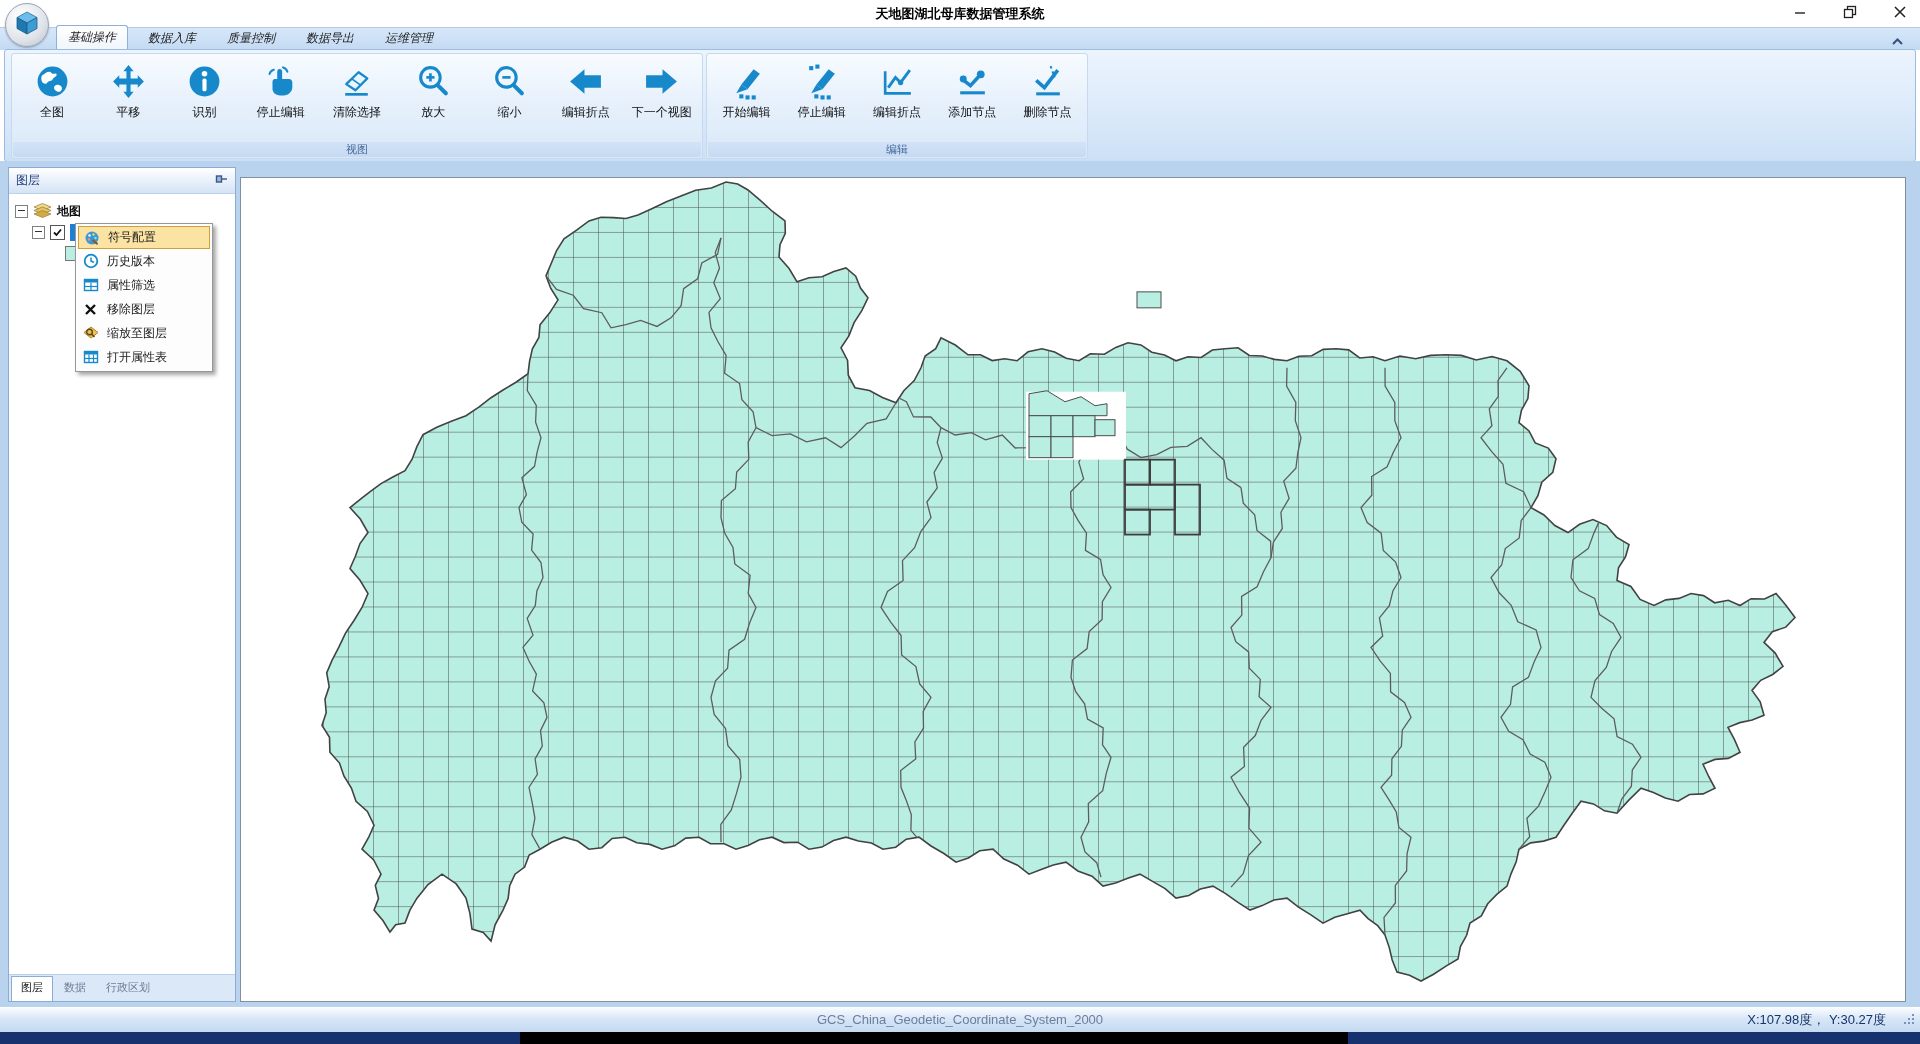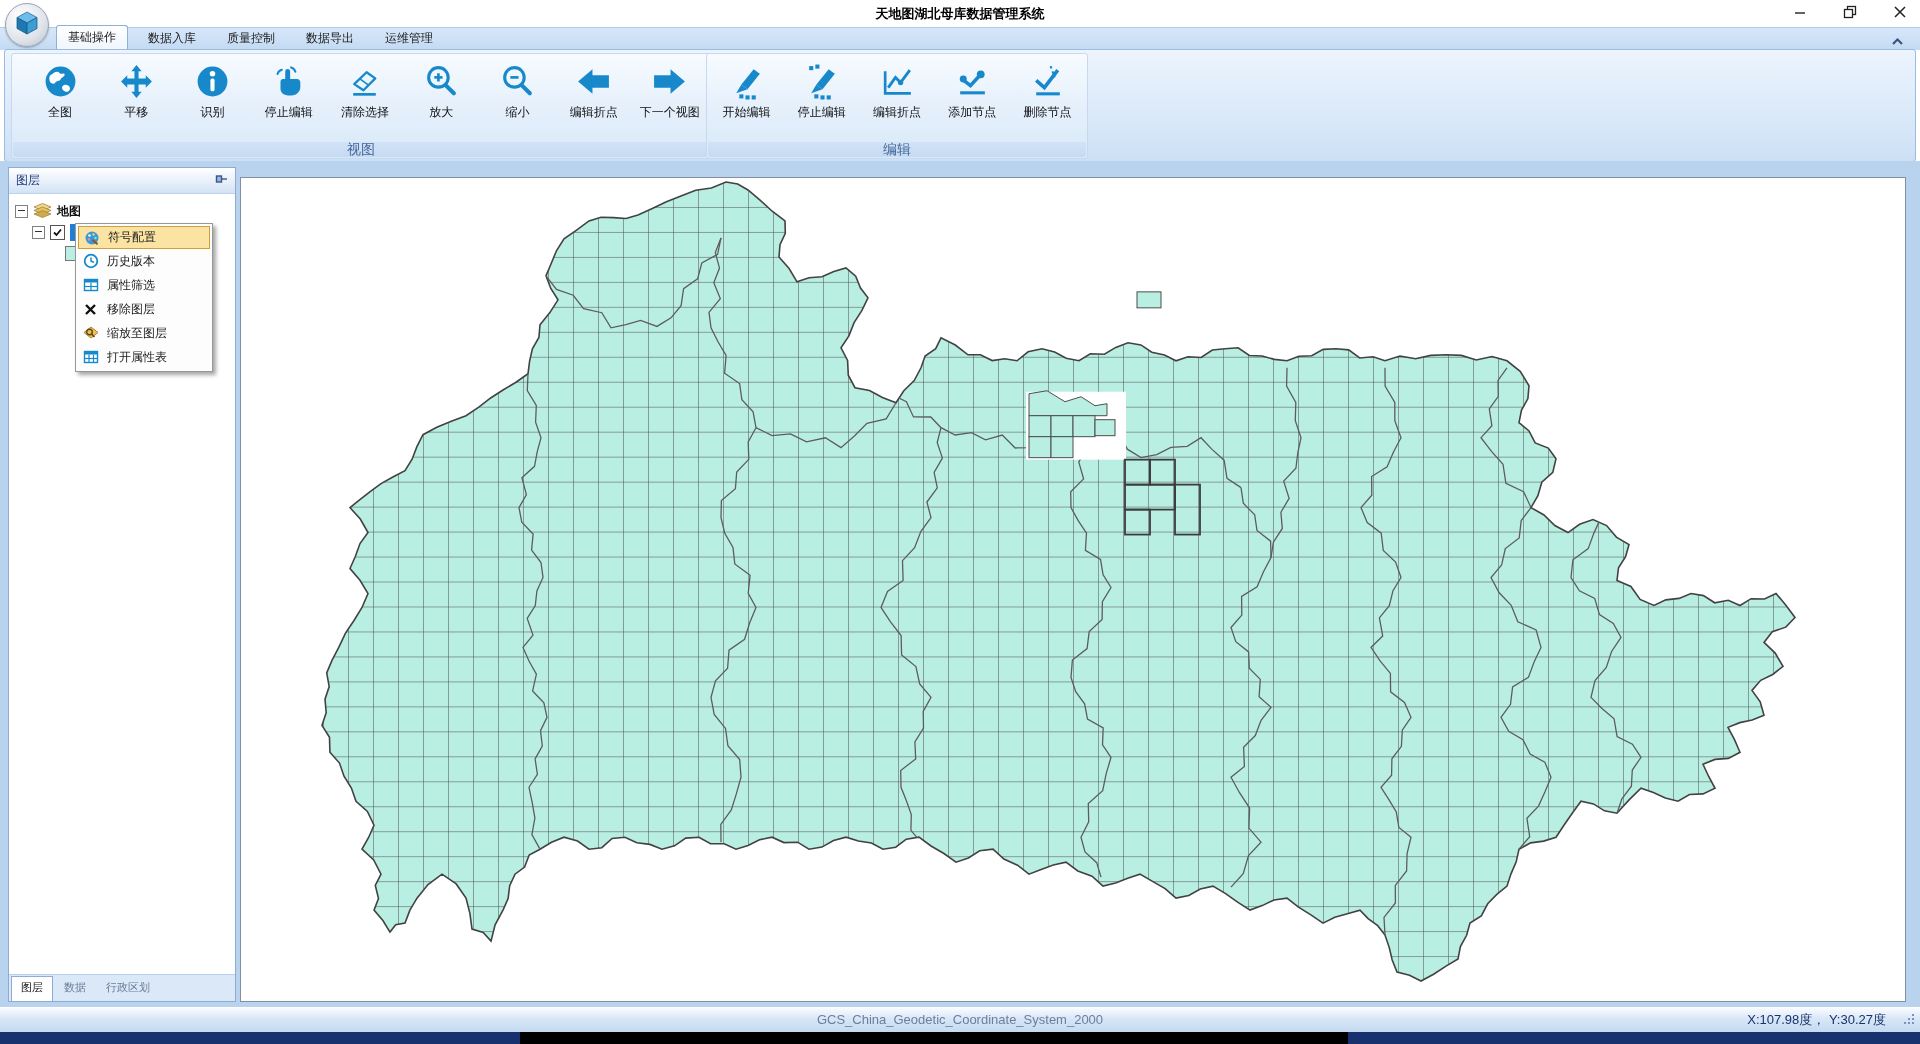--- a/index.html
+++ b/index.html
@@ -4,41 +4,41 @@
 <style>
   html,body{margin:0;padding:0;background:#4a4a4a;}
   .app{position:relative;width:1920px;height:1044px;background:#ffffff;overflow:hidden;
        font-family:"Liberation Sans","DejaVu Sans",sans-serif;-webkit-font-smoothing:antialiased;}
   
   .titlebar{position:absolute;left:0;top:0;right:0;height:27px;background:#ffffff;}
   .win-title{position:absolute;left:0;right:0;top:5px;text-align:center;font-size:13px;font-weight:bold;color:#000;}
   .win-controls{position:absolute;right:10px;top:2px;display:flex;gap:30px;}
   .wc{width:20px;height:20px;display:flex;align-items:center;justify-content:center;cursor:pointer;}
   
-  .tabrow{position:absolute;left:0;top:27px;right:0;height:22px;background:linear-gradient(#d7e7f9,#c3daf3);border-top:1px solid #b4cbe8;}
+  .tabrow{position:absolute;left:0;top:27px;right:0;height:22px;background:linear-gradient(#d7e7f9,#c3daf3);border-top:1px solid #b4cbe8;font-style:italic;}
   .appbtn{position:absolute;left:5px;top:3px;width:42px;height:42px;border-radius:50%;z-index:8;cursor:pointer;
           background:radial-gradient(circle at 35% 30%,#ffffff,#dfe3ea 60%,#b9c0cc);border:1px solid #9aa4b4;
           display:flex;align-items:center;justify-content:center;box-shadow:0 1px 2px rgba(0,0,0,.25);}
   .tabs{position:absolute;left:56px;top:0;height:22px;display:flex;gap:9px;}
   .tab{padding:0 11px;line-height:21px;font-size:12px;color:#1a1a1a;cursor:pointer;white-space:nowrap;}
   .tab.active{background:linear-gradient(#ffffff,#f0f6fd);border:1px solid #8fb0d8;border-bottom-color:#f4f9fe;
               border-radius:3px 3px 0 0;margin-top:-3px;line-height:23px;}
   .ribbon-collapse{position:absolute;right:16px;top:4px;cursor:pointer;}
   
   .ribbon{position:absolute;left:4px;right:4px;top:49px;height:111px;background:linear-gradient(#ecf4fd,#d8e8f9 65%,#cce0f5);
           border:1px solid #9cbbe0;border-radius:3px;}
   .rgroup{position:absolute;top:3px;bottom:2px;background:linear-gradient(180deg,#f7fbff,#e4effb 55%,#d9e9f8);
           border:1px solid #c6d9ef;border-radius:3px;}
   .rbtns{display:flex;align-items:flex-start;padding:7px 2px 0 2px;}
   .rbtn{flex:1;display:flex;flex-direction:column;align-items:center;gap:4px;padding-top:2px;cursor:pointer;border-radius:3px;}
   .ricon{width:37px;height:37px;display:block;}
   .ricon svg{width:100%;height:100%;display:block;}
   .rlabel{font-size:12px;color:#111;white-space:nowrap;}
   .rgroup-label{position:absolute;left:1px;right:1px;bottom:1px;height:15px;line-height:15px;text-align:center;
-                font-size:14px;color:#44689c;background:linear-gradient(#d2e3f7,#c5daf2);border-radius:0 0 3px 3px;}
+                font-size:11px;color:#44689c;background:linear-gradient(#d2e3f7,#c5daf2);border-radius:0 0 3px 3px;}
   
   .main{position:absolute;left:0;right:0;top:161px;bottom:36px;background:#b9d2ee;}
   .left-panel{position:absolute;left:8px;top:6px;width:226px;bottom:6px;background:#ffffff;border:1px solid #8eabd3;}
   .panel-header{height:25px;background:linear-gradient(#ffffff,#d4e3f6);border-bottom:1px solid #bcd1ea;
                 display:flex;align-items:center;justify-content:space-between;padding:0 7px;color:#1f3a77;font-size:12px;}
   .tree{padding:7px 0 0 6px;font-size:12px;color:#111;}
   .trow{display:flex;align-items:center;gap:5px;height:21px;cursor:pointer;}
   .indent1{margin-left:17px;} .indent2{margin-left:50px;}
   .expander{width:11px;height:11px;border:1px solid #808080;background:#fff;position:relative;flex:none;}
   .expander::after{content:"";position:absolute;left:2px;right:2px;top:4px;height:1px;background:#333;}
@@ -112,21 +112,21 @@
     </div>
     <div class="ribbon-collapse">
       <svg width="13" height="9" viewBox="0 0 13 9">
           <polyline points="2,7 6.5,2.5 11,7" fill="none" stroke="#33527e" stroke-width="2"></polyline>
         </svg>
     </div>
   </div>
 
   <div class="ribbon">
 
-    <div class="rgroup" style="left:6px;width:690px;padding-left:8px;">
+    <div class="rgroup" style="left:6px;width:690px;">
       <div class="rbtns">
         <div class="rbtn">
           <span class="ricon">
               <svg viewBox="0 0 36 36">
             <circle cx="18" cy="18" r="14.5" fill="#1789cb"></circle>
             <path fill="#fff" d="M8 12c2.5-1.5 4-3.5 7-3.5 2 0 1.5 2 3.5 2s3.5-1 3.5 1-3 2.5-4 4.5-4 1-5 3-4.5 1.5-5.5-1.5c-.6-2-.5-4.5.5-5.5z"></path>
             <path fill="#fff" d="M21.5 21.5c2-1 4.5 0 5.5 2 .9 1.9-1 4.5-3 4.5s-4.5-2-4.5-4c0-1.2 1-2 2-2.5z"></path>
           </svg>
             </span>
           <span class="rlabel">全图</span>

